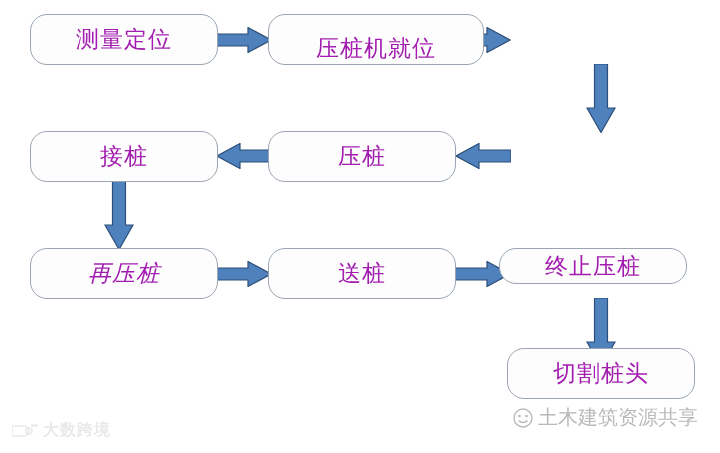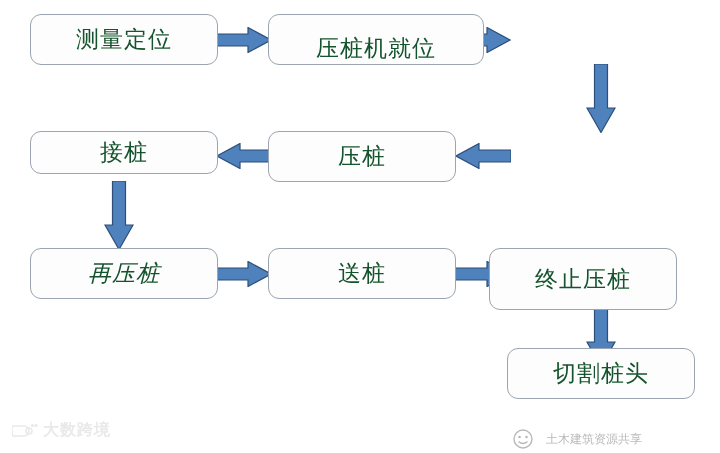--- a/index.html
+++ b/index.html
@@ -15,25 +15,25 @@
     width: 720px;
     height: 453px;
     background: #ffffff;
     overflow: hidden;
   }
   .node {
     position: absolute;
     box-sizing: border-box;
     background: #fdfdfd;
     border: 1.3px solid #9aa5b1;
-    border-radius: 11px;
+    border-radius: 17px;
     display: flex;
     align-items: center;
     justify-content: center;
-    color: #14532d;
+    color: #a21caf;
     font-family: "Liberation Serif", "DejaVu Serif", serif;
     font-size: 23px;
     letter-spacing: 1px;
     white-space: nowrap;
     z-index: 3;
   }
   .arrow {
     position: absolute;
     z-index: 2;
   }
@@ -56,27 +56,26 @@
     letter-spacing: 1px;
   }
   .wm-left .wm-logo {
     width: 26px;
     height: 18px;
     margin-right: 5px;
     position: relative;
   }
   .wm-right {
     left: 512px;
-    top: 428px;
+    top: 404px;
     color: #8f8f8f;
     opacity: .62;
-    font-size: 12px;
+    font-size: 20px;
     font-family: "Liberation Sans", sans-serif;
     letter-spacing: 0px;
-    gap: 8px;
   }
   .wm-right .wm-logo {
     width: 22px;
     height: 22px;
     margin-right: 4px;
   }
 </style>
 </head>
 <body>
 
@@ -102,21 +101,21 @@
     </svg>
   </div>
 
 
   <div class="arrow" style="left:586px; top:64px; width:30px; height:69px;">
     <svg width="30" height="69" viewBox="0 0 30 69">
       <polygon points="8.5,0 21.5,0 21.5,44 29,44 15,68.5 1,44 8.5,44" fill="#4f81bd" stroke="#2c4f79" stroke-width="1.2"></polygon>
     </svg>
   </div>
 
-  <div class="node" style="left:30px; top:131px; width:188px; height:43px;">
+  <div class="node" style="left:30px; top:131px; width:188px; height:51px;">
     <span>接桩</span>
   </div>
 
   <div class="arrow" style="left:216px; top:143px; width:56px; height:26px;">
     <svg width="56" height="26" viewBox="0 0 56 26">
       <polygon points="56,7 24,7 24,0.5 1,13 24,25.5 24,19 56,19" fill="#4f81bd" stroke="#2c4f79" stroke-width="1.2"></polygon>
     </svg>
   </div>
 
   <div class="node" style="left:268px; top:131px; width:188px; height:51px;">
@@ -149,21 +148,21 @@
   <div class="node" style="left:268px; top:248px; width:188px; height:51px;">
     <span>送桩</span>
   </div>
 
   <div class="arrow" style="left:455px; top:261px; width:56px; height:26px;">
     <svg width="56" height="26" viewBox="0 0 56 26">
       <polygon points="0,7 32,7 32,0.5 55,13 32,25.5 32,19 0,19" fill="#4f81bd" stroke="#2c4f79" stroke-width="1.2"></polygon>
     </svg>
   </div>
 
-  <div class="node" style="left:489px; top:248px; width:188px; height:62px;">
+  <div class="node" style="left:499px; top:248px; width:188px; height:36px;">
     <span>终止压桩</span>
   </div>
 
   <div class="arrow" style="left:586px; top:298px; width:30px; height:69px;">
     <svg width="30" height="69" viewBox="0 0 30 69">
       <polygon points="8.5,0 21.5,0 21.5,44 29,44 15,68.5 1,44 8.5,44" fill="#4f81bd" stroke="#2c4f79" stroke-width="1.2"></polygon>
     </svg>
   </div>
 
   <div class="node" style="left:507px; top:348px; width:188px; height:51px;">

